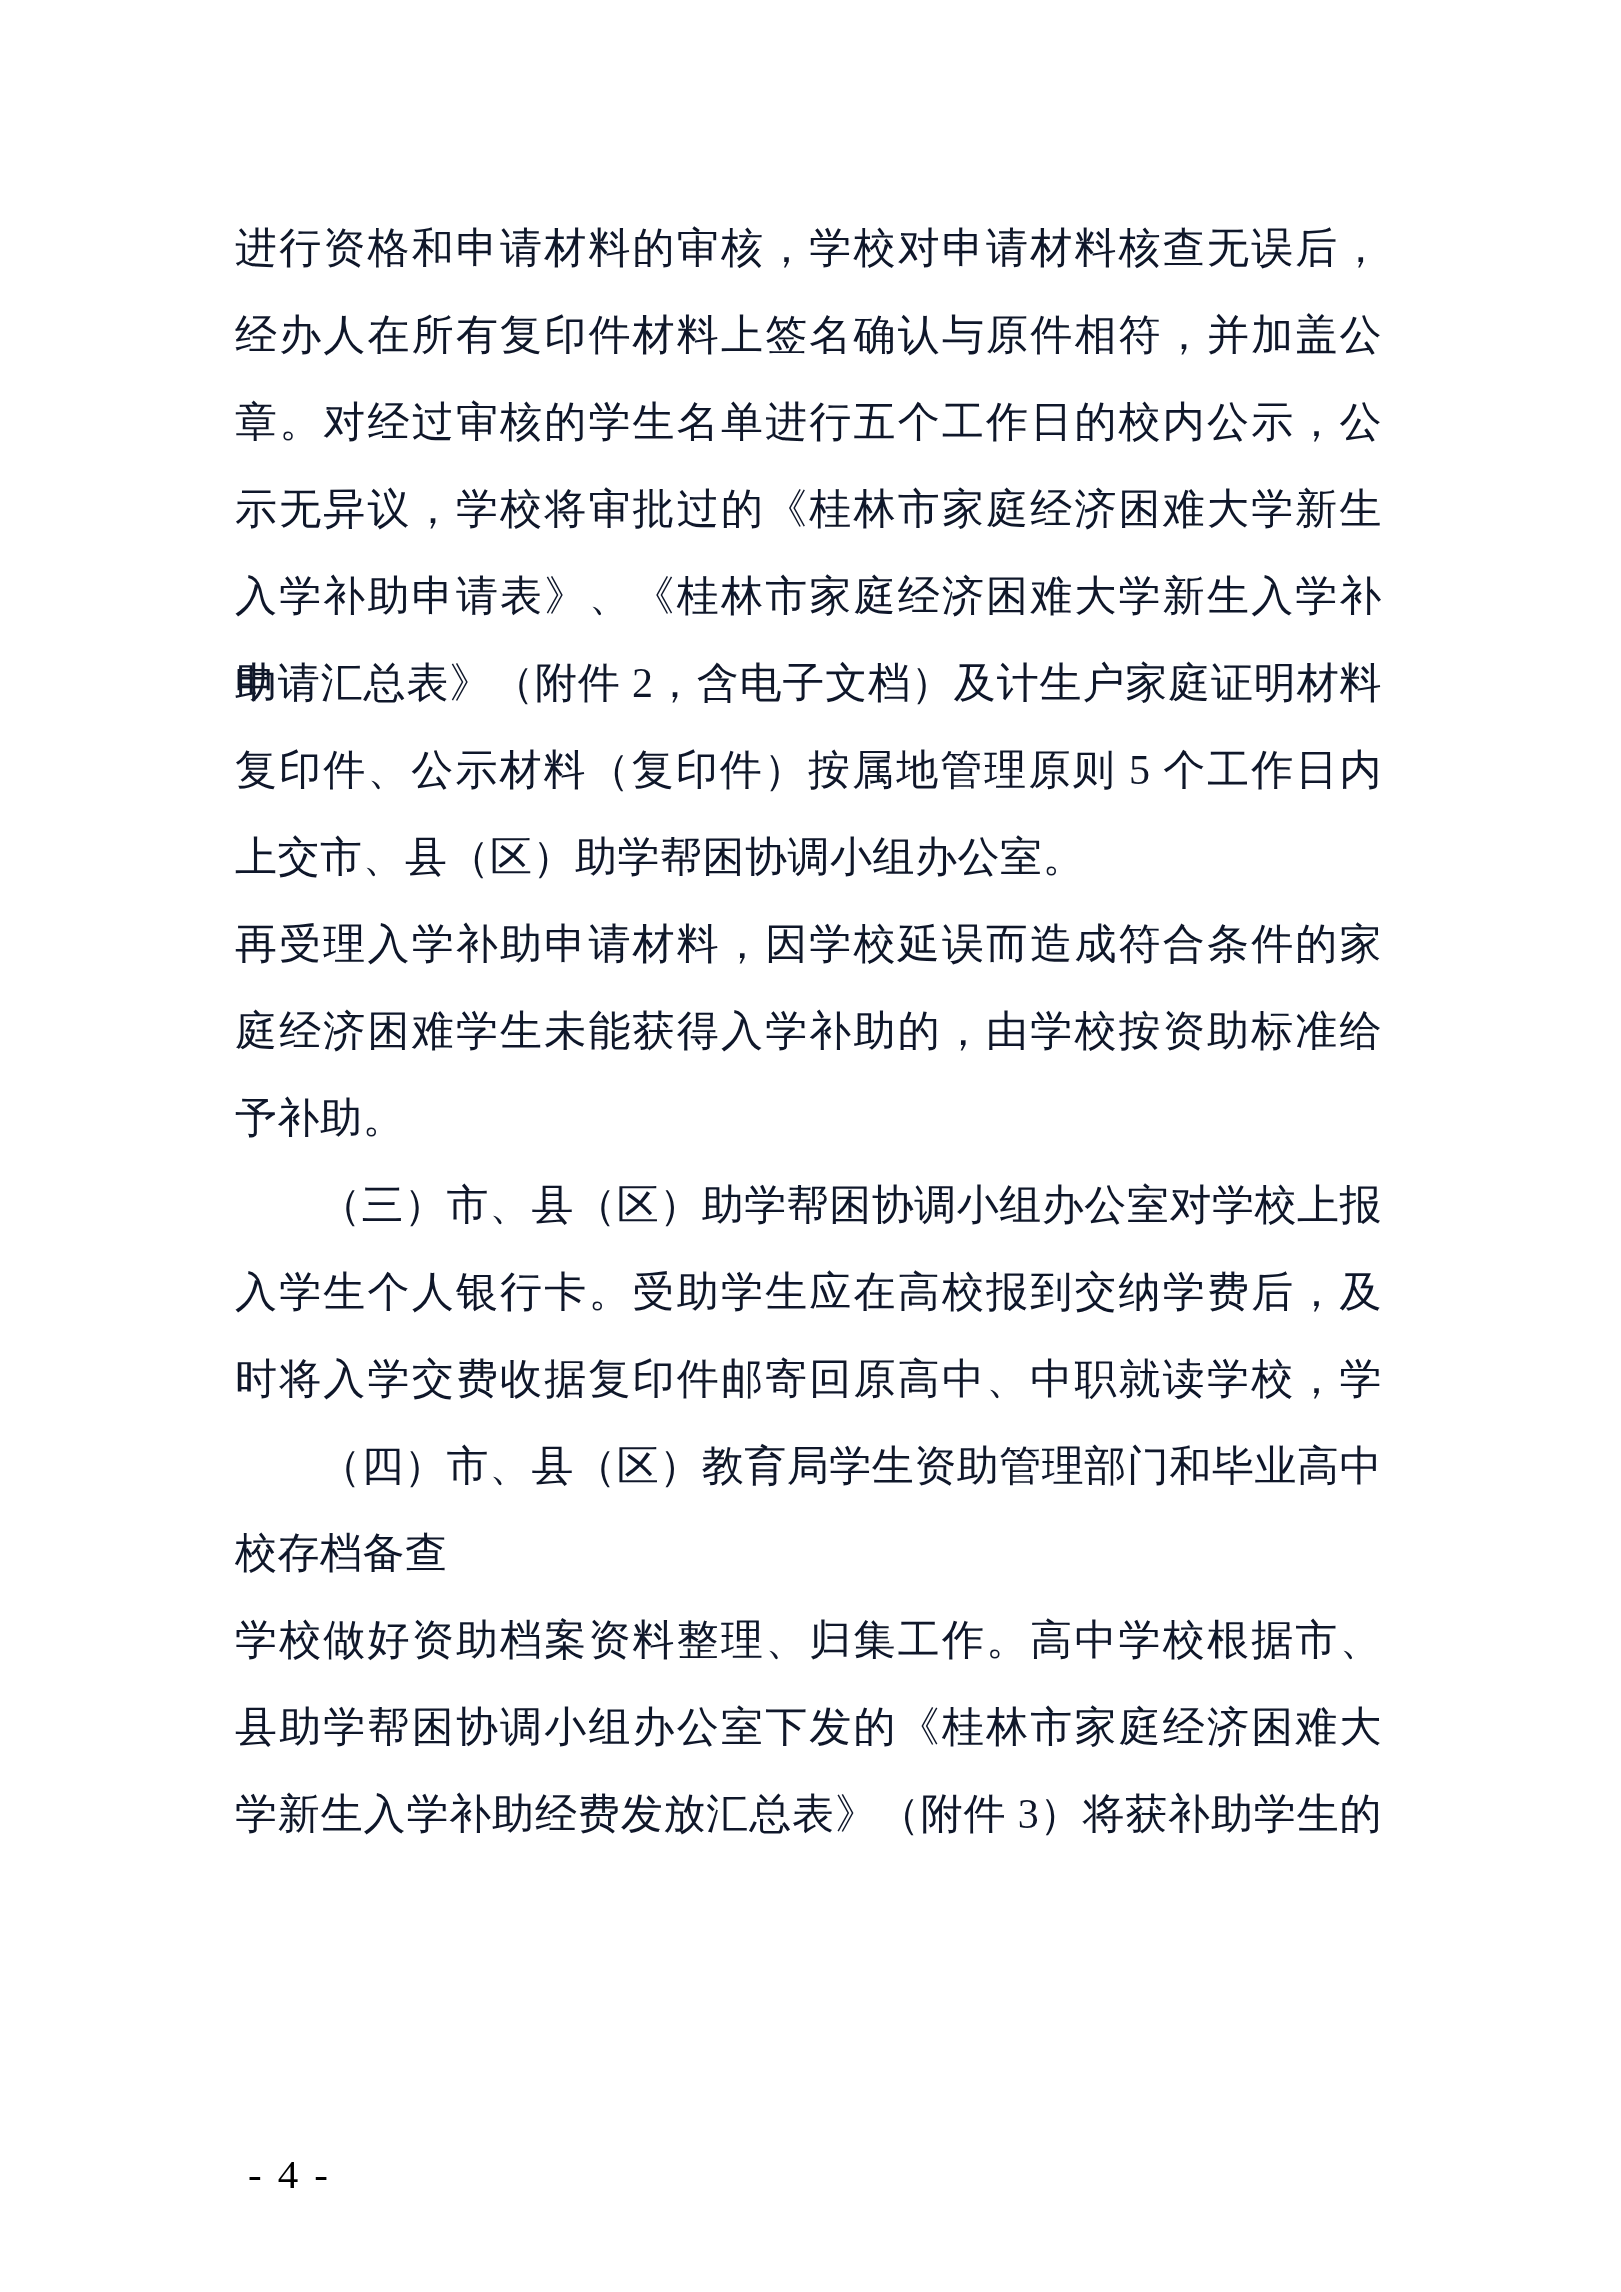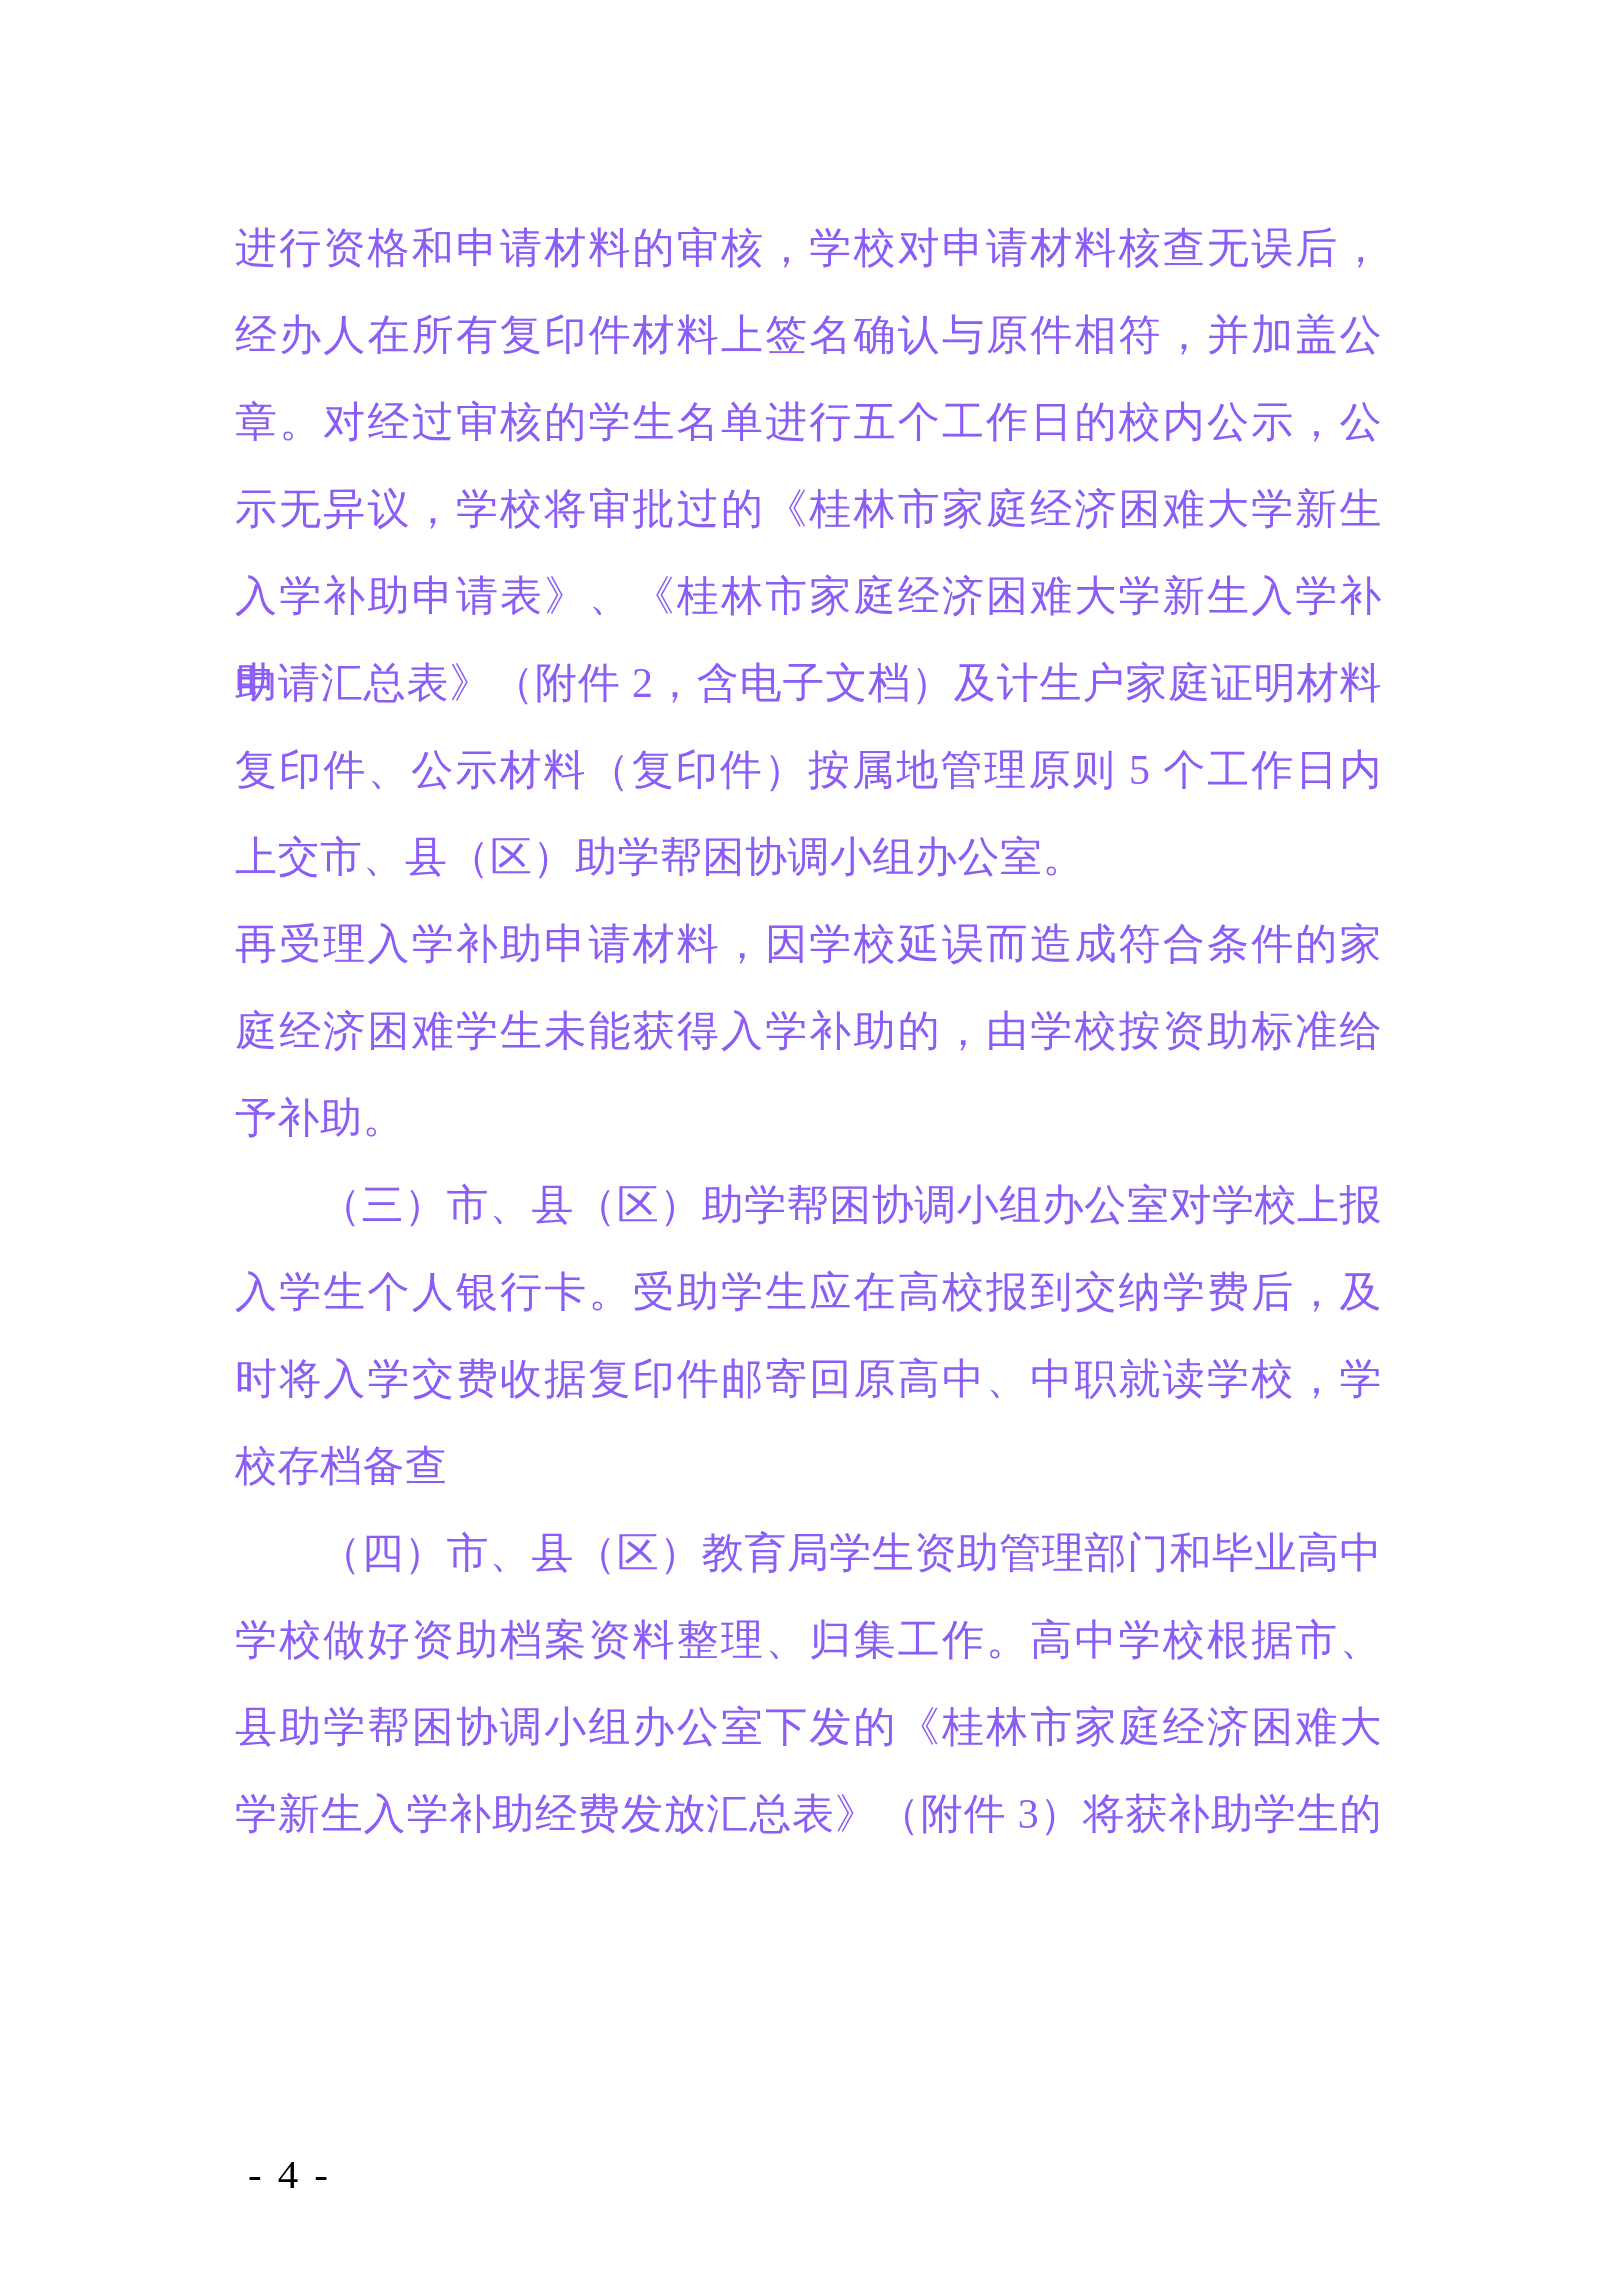--- a/index.html
+++ b/index.html
@@ -26,21 +26,21 @@
   .text-block {
     position: absolute;
     left: 235px;
     top: 205px;
     width: 1147px;
   }
   .line {
     height: 87px;
     line-height: 87px;
     font-size: 42px;
-    color: #8b5cf6;
+    color: #0f172a;
     text-align: justify;
     text-align-last: justify;
     text-justify: inter-character;
     letter-spacing: 0.5px;
   }
   .line.indent {
     text-indent: 84px;
   }
   .line.para-end {
     text-align: right;
@@ -69,21 +69,21 @@
     <div class="line">入学补助申请表》、《桂林市家庭经济困难大学新生入学补助</div>
     <div class="line">申请汇总表》（附件 2，含电子文档）及计生户家庭证明材料</div>
     <div class="line">复印件、公示材料（复印件）按属地管理原则 5 个工作日内</div>
     <div class="line para-end">上交市、县（区）助学帮困协调小组办公室。</div>
     <div class="line">再受理入学补助申请材料，因学校延误而造成符合条件的家</div>
     <div class="line">庭经济困难学生未能获得入学补助的，由学校按资助标准给</div>
     <div class="line para-end">予补助。</div>
     <div class="line indent">（三）市、县（区）助学帮困协调小组办公室对学校上报</div>
     <div class="line">入学生个人银行卡。受助学生应在高校报到交纳学费后，及</div>
     <div class="line">时将入学交费收据复印件邮寄回原高中、中职就读学校，学</div>
+    <div class="line indent">（四）市、县（区）教育局学生资助管理部门和毕业高中</div>
     <div class="line para-end">校存档备查</div>
-    <div class="line indent">（四）市、县（区）教育局学生资助管理部门和毕业高中</div>
     <div class="line">学校做好资助档案资料整理、归集工作。高中学校根据市、</div>
     <div class="line">县助学帮困协调小组办公室下发的《桂林市家庭经济困难大</div>
     <div class="line">学新生入学补助经费发放汇总表》（附件 3）将获补助学生的</div>
   </div>
   <div class="page-number">- 4 -</div>
 </div>
 
 
 </body></html>

